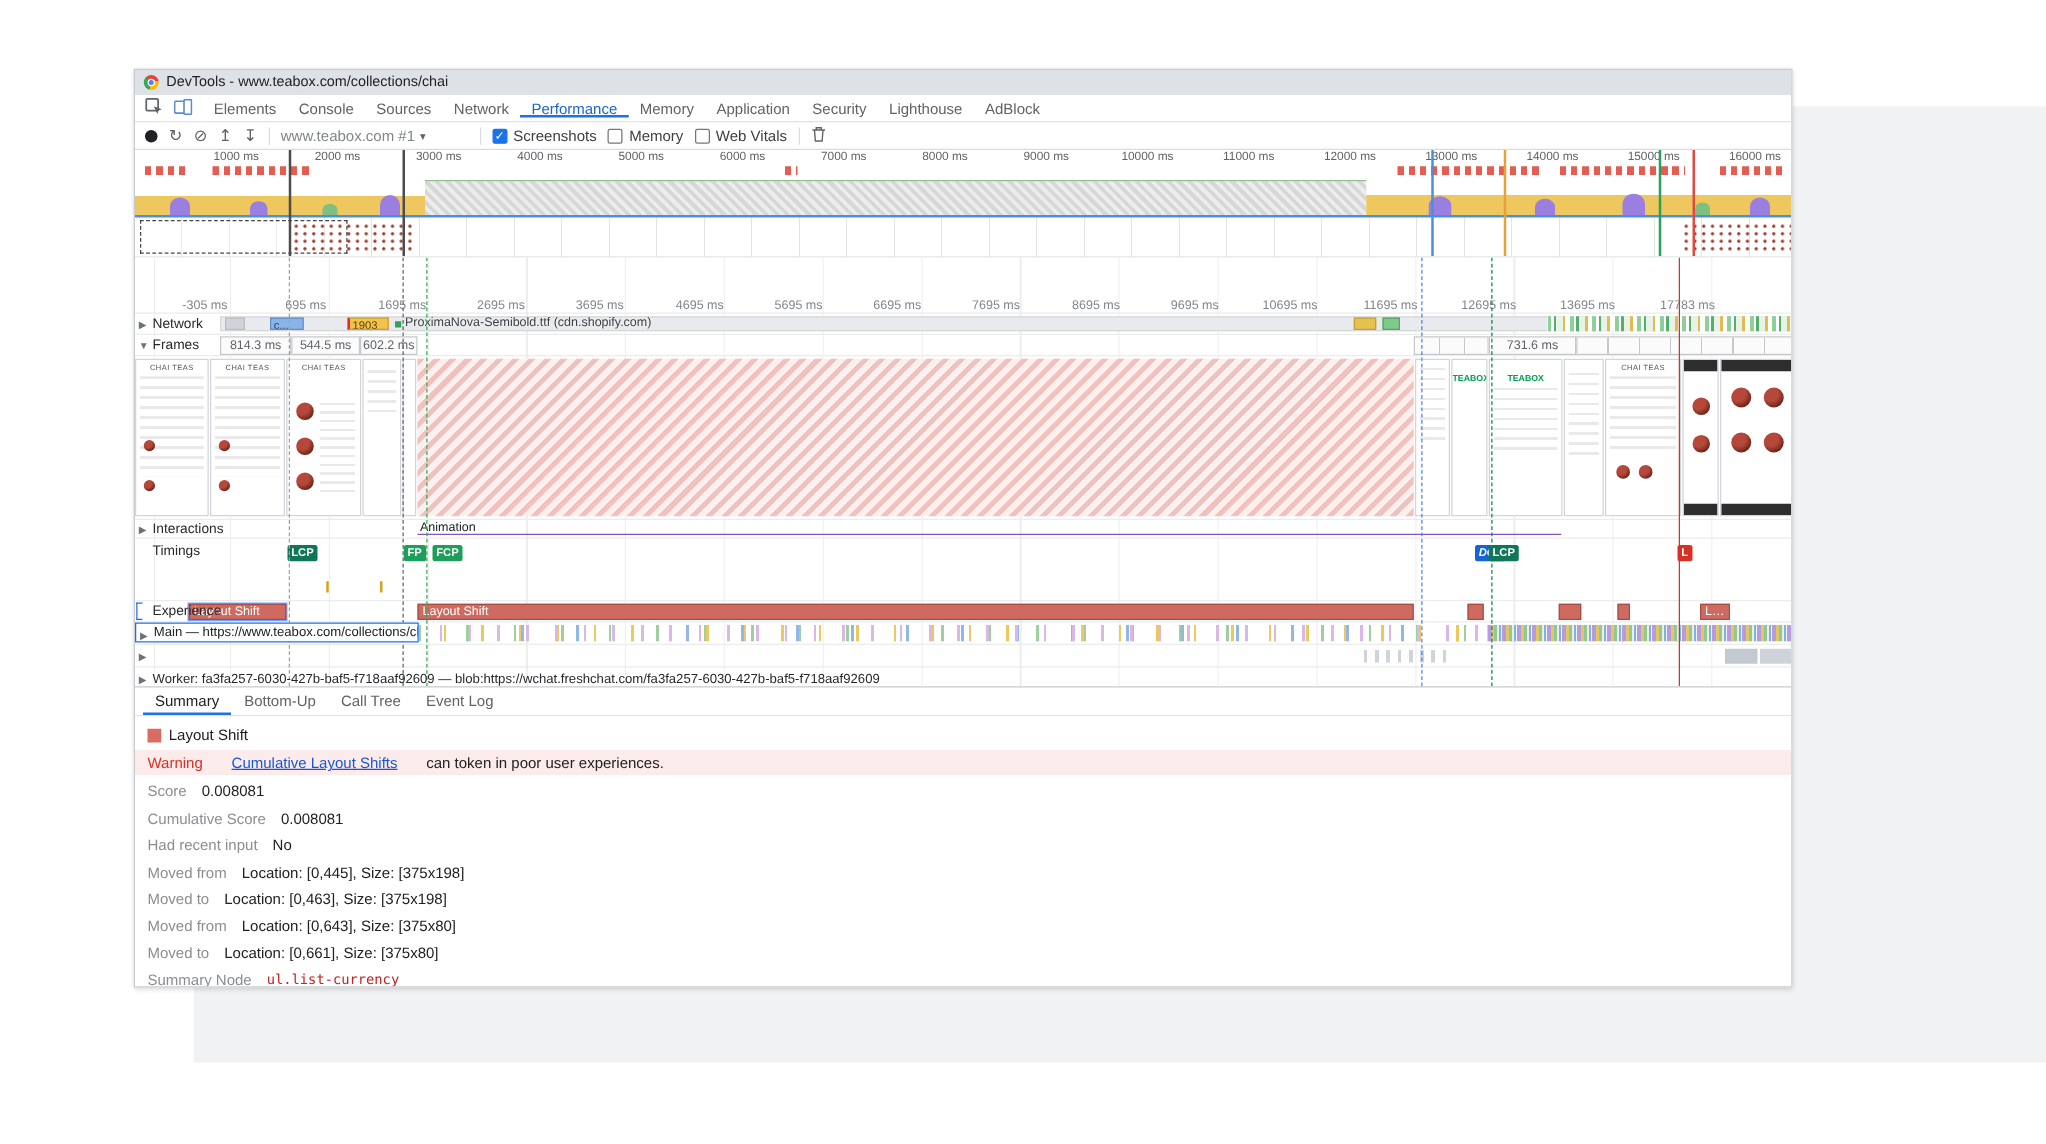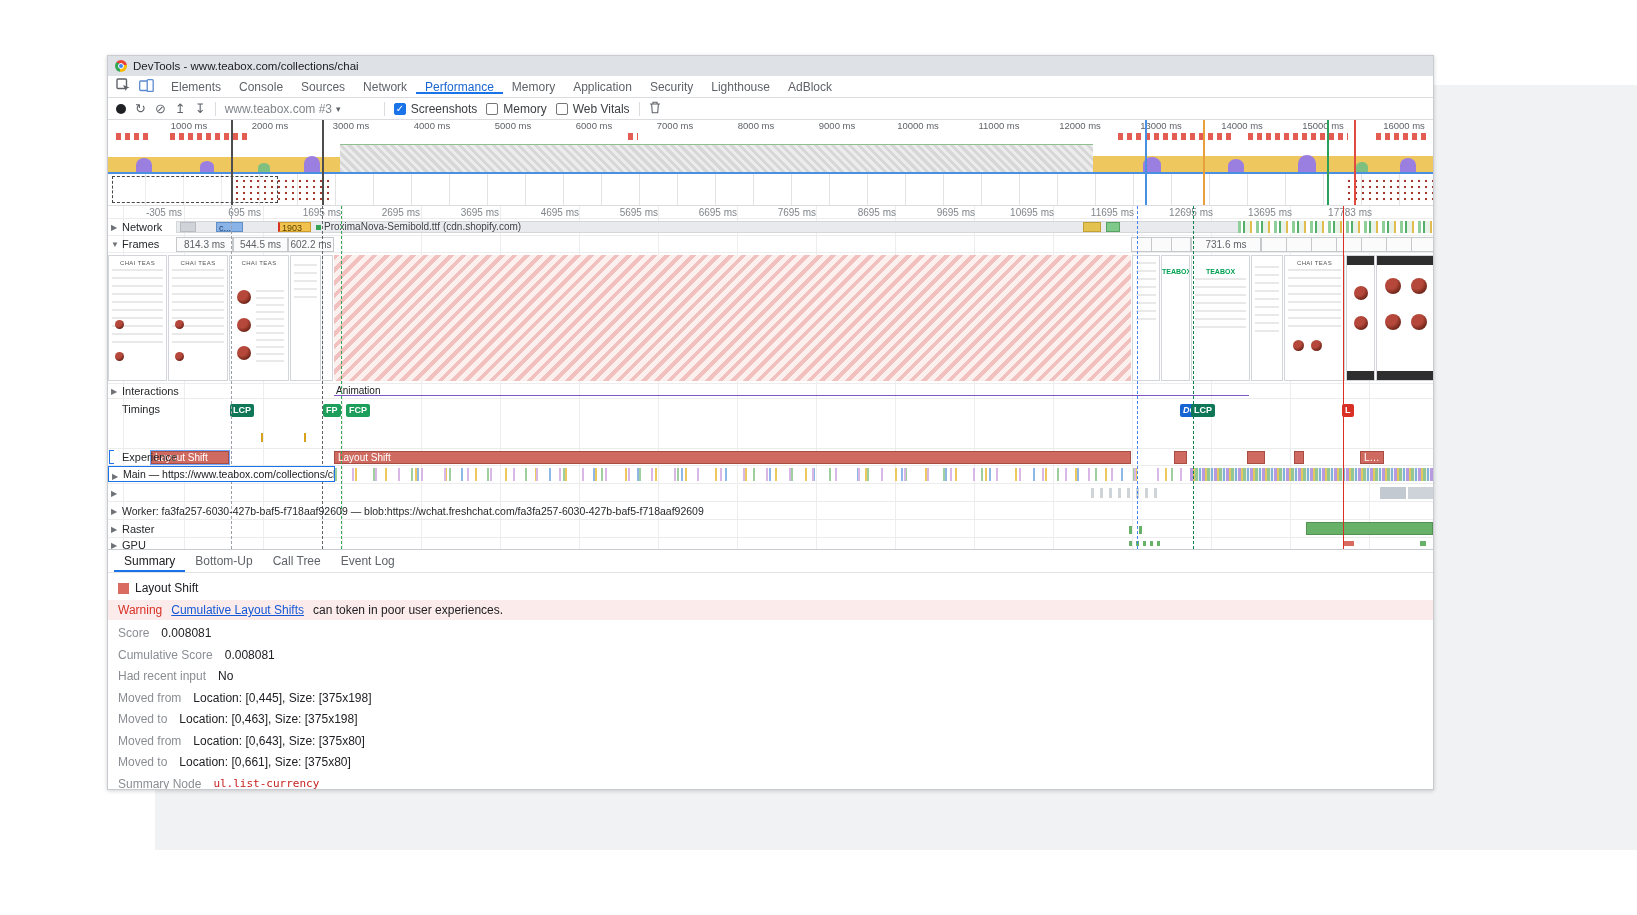--- a/index.html
+++ b/index.html
@@ -40,21 +40,21 @@
   .ov-hatch { position:absolute; left:232px; width:753px; top:2px; bottom:0; background:repeating-linear-gradient(45deg,#d7d7d7 0 3px,#ececec 3px 6px); border-top:1px solid #8fbf8f; }
   .ov-film { position:absolute; left:0; top:52px; right:0; height:34px; border-top:2px solid #4a90e2; background:repeating-linear-gradient(90deg,#ffffff 0 37px,#e3e3e3 37px 38px); }
   .ov-sel { position:absolute; left:4px; top:2px; width:166px; height:27px; border:1px dashed #444; background:rgba(255,255,255,.35); }
   .ov-dots { position:absolute; top:4px; height:24px; background-image:radial-gradient(circle at 3px 3px,#a33a30 1px,transparent 1.6px); background-size:7px 6px; }
   .ovline { position:absolute; top:0; bottom:0; width:2px; }
 
   
   .tracks { position:absolute; left:0; top:150px; right:0; height:343px; background:#fff;
             background-image:repeating-linear-gradient(90deg,#ededed 0 1px,transparent 1px 79px);
             background-position:76px 0; overflow:hidden; }
-  .trow { position:absolute; left:0; right:0; border-bottom:1px solid #ececec; }
+  .trow { position:absolute; left:0; right:0; border-bottom:1px solid #ececec;margin-top:32px; }
   .tlabel { position:absolute; left:14px; font-size:11px; color:#26282b; white-space:nowrap; z-index:6; }
   .arrow { position:absolute; left:3px; font-size:8px; color:#6e7175; z-index:6; }
   .rlabel { position:absolute; top:1px; width:60px; text-align:right; font-size:10px; color:#80868b; }
   .net-bar { position:absolute; left:68px; right:0; top:2px; height:12px; background:#e8eaed; border:1px solid #d5d8db; }
   .chip { position:absolute; top:3px; height:10px; font-size:9px; line-height:10px; padding:0 2px; overflow:hidden; white-space:nowrap; }
   .fseg { position:absolute; top:1px; height:15px; border:1px solid #c6c9cc; background:#fbfbfb; color:#5f6368; font-size:10px; text-align:center; line-height:13px; overflow:hidden; white-space:nowrap; }
   .thumb { position:absolute; top:2px; height:126px; background:#fff; border:1px solid #d2d5d9; overflow:hidden; }
   .th-title { font-size:6px; color:#555; text-align:center; margin-top:4px; letter-spacing:.4px; }
   .th-lines { margin:3px; height:80px; background:repeating-linear-gradient(to bottom,#e9e9e9 0 2px,transparent 2px 8px); }
   .tc { position:absolute; border-radius:50%; background:radial-gradient(circle at 35% 30%,#b5483a 0 40%,#6d2418 75%); }
@@ -76,21 +76,21 @@
   .vline { position:absolute; top:0; height:343px; width:0; z-index:5; }
   .sel-bracket { position:absolute; left:1px; top:1px; bottom:1px; width:5px; border:1px solid #1a73e8; border-right:none; z-index:6; }
 
   
   .btabs { position:absolute; left:0; top:493px; right:0; height:24px; background:#fff; border-top:1px solid #c8cbd0; border-bottom:1px solid #e3e3e3; display:flex; align-items:stretch; padding-left:6px; font-size:12px; color:#5f6368; }
   .btab { padding:0 10px; display:flex; align-items:center; }
   .btab.active { color:#202124; box-shadow:inset 0 -2px 0 #1a73e8; }
   .summary { position:absolute; left:0; top:517px; right:0; bottom:0; background:#fff; font-size:12px; color:#202124; }
   .legend { position:absolute; left:10px; top:8px; display:flex; align-items:center; gap:6px; }
   .legend-swatch { width:11px; height:11px; background:#d96b60; }
-  .warnbar { position:absolute; left:0; right:0; top:27px; height:20px; background:#fcebeb; display:flex; align-items:center; gap:9px; padding-left:10px; }
+  .warnbar { position:absolute; left:0; right:0; top:27px; height:20px; background:#fcebeb; display:flex; align-items:center; gap:23px; padding-left:10px; }
   .warn-label { color:#d93025; }
   .warn-link { color:#1558d6; text-decoration:underline; }
   .srow { position:absolute; left:10px; display:flex; gap:12px; white-space:nowrap; }
   .slabel { color:#8a8e93; }
   .mono-node { font-family:"DejaVu Sans Mono",monospace; font-size:11px; color:#c5221f; }
 </style>
 </head>
 <body>
 
 <div class="bg-gray"></div>
@@ -130,21 +130,21 @@
   </div>
 
   <div class="toolbar">
     <span class="record-dot"></span>
     <span class="icon-btn">↻</span>
     <span class="icon-btn">⊘</span>
     <span class="icon-btn">↥</span>
     <span class="icon-btn">↧</span>
     <span class="vsep"></span>
     <span class="profile-select">
-      <span>www.teabox.com #3</span>
+      <span>www.teabox.com #1</span>
       <span style="font-size:9px;color:#5f6368;">▾</span>
     </span>
     <span class="vsep"></span>
     <span class="cbrow">
       <span class="cb checked"></span>
       <span>Screenshots</span>
     </span>
     <span class="cbrow">
       <span class="cb"></span>
       <span>Memory</span>

